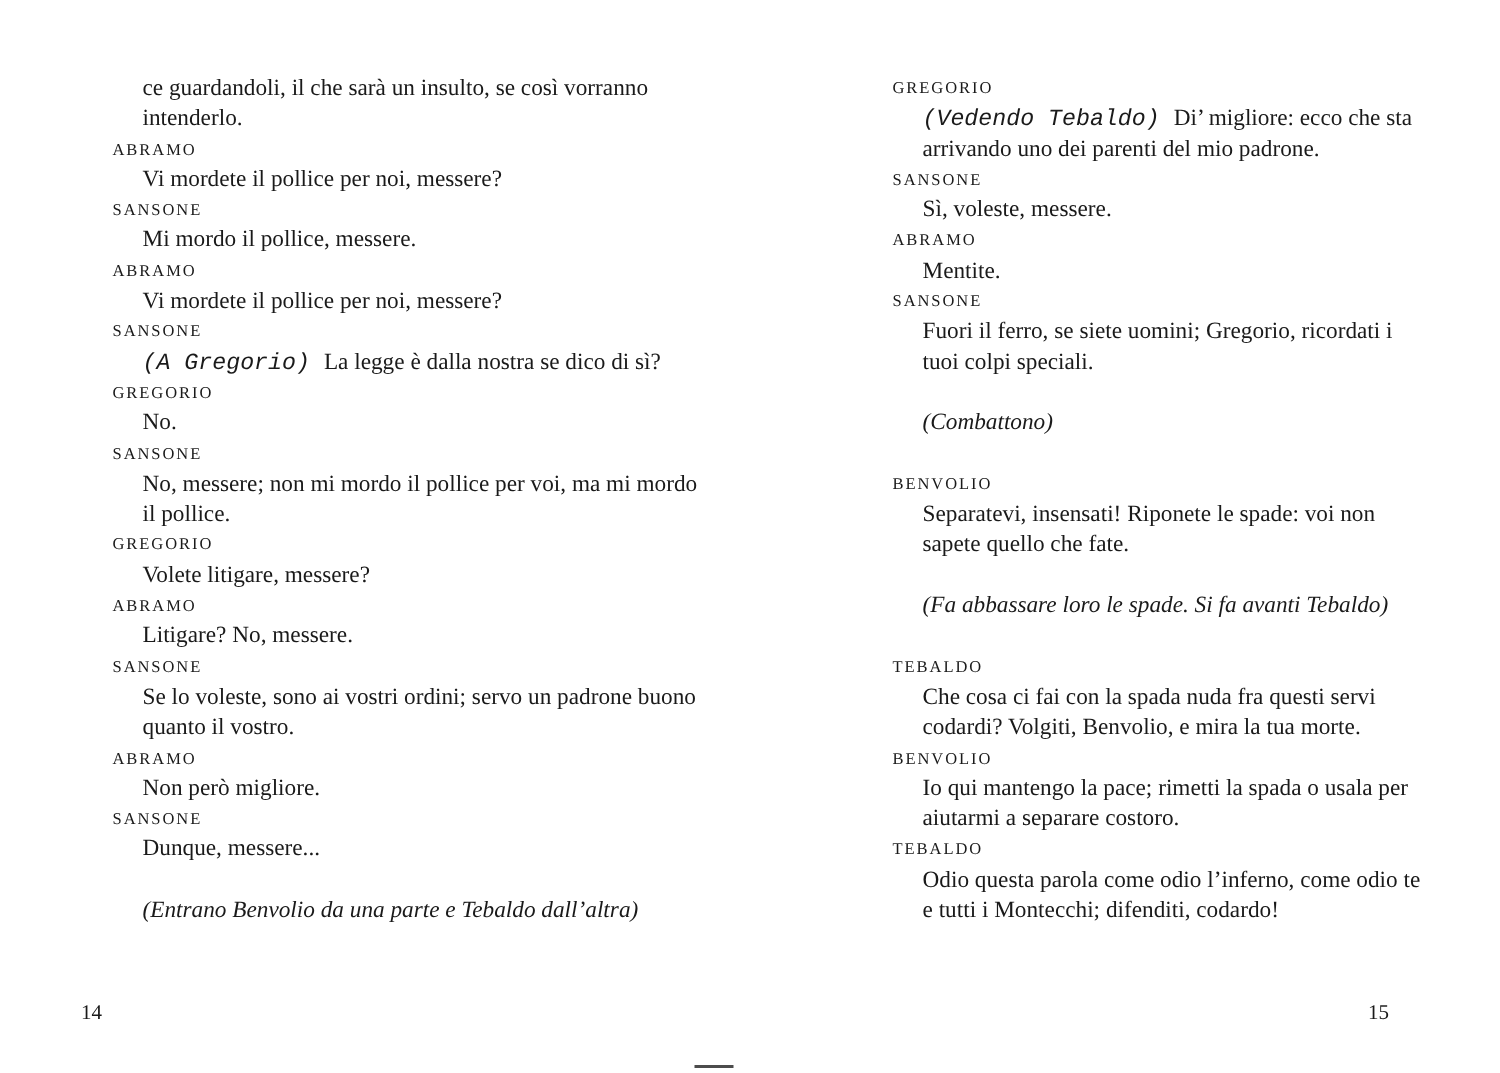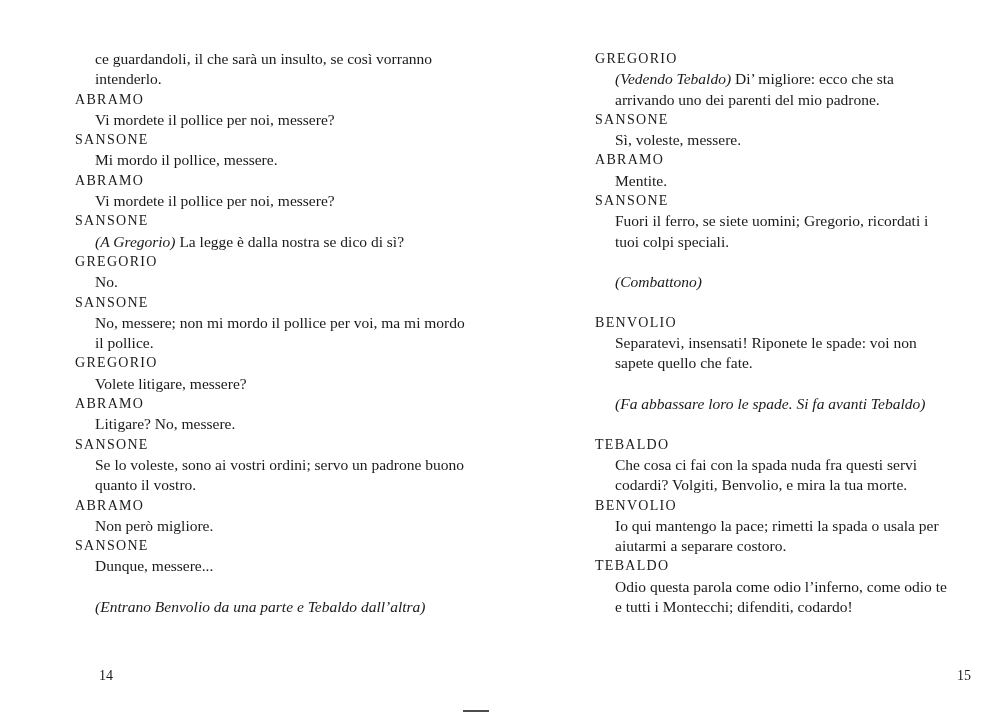--- a/index.html
+++ b/index.html
@@ -29,43 +29,43 @@
   }
   .page-content.left {
     left: 75px;
     width: 392px;
   }
   .page-content.right {
     left: 595px;
     width: 356px;
   }
   .speaker {
-    font-size: 14px;
+    font-size: 11px;
     line-height: 20.3px;
     letter-spacing: 1.3px;
     color: #1a1a1a;
   }
   .line {
     margin-left: 20px;
   }
   .line.stage {
     font-style: italic;
   }
   .line i {
     font-style: italic;
+    font-family: Liberation Mono, monospace;
   }
   .gap {
     height: 20.3px;
   }
   .pagenum {
     position: absolute;
     top: 668px;
     font-size: 14px;
     color: #1a1a1a;
-    margin-left: 45px;
   }
   .pagenum.left { left: 54px; }
   .pagenum.right { left: 912px; }
   .bottom-rule {
     position: absolute;
     left: 463px;
     top: 710px;
     width: 26px;
     height: 2px;
     background: #4c4c4c;

